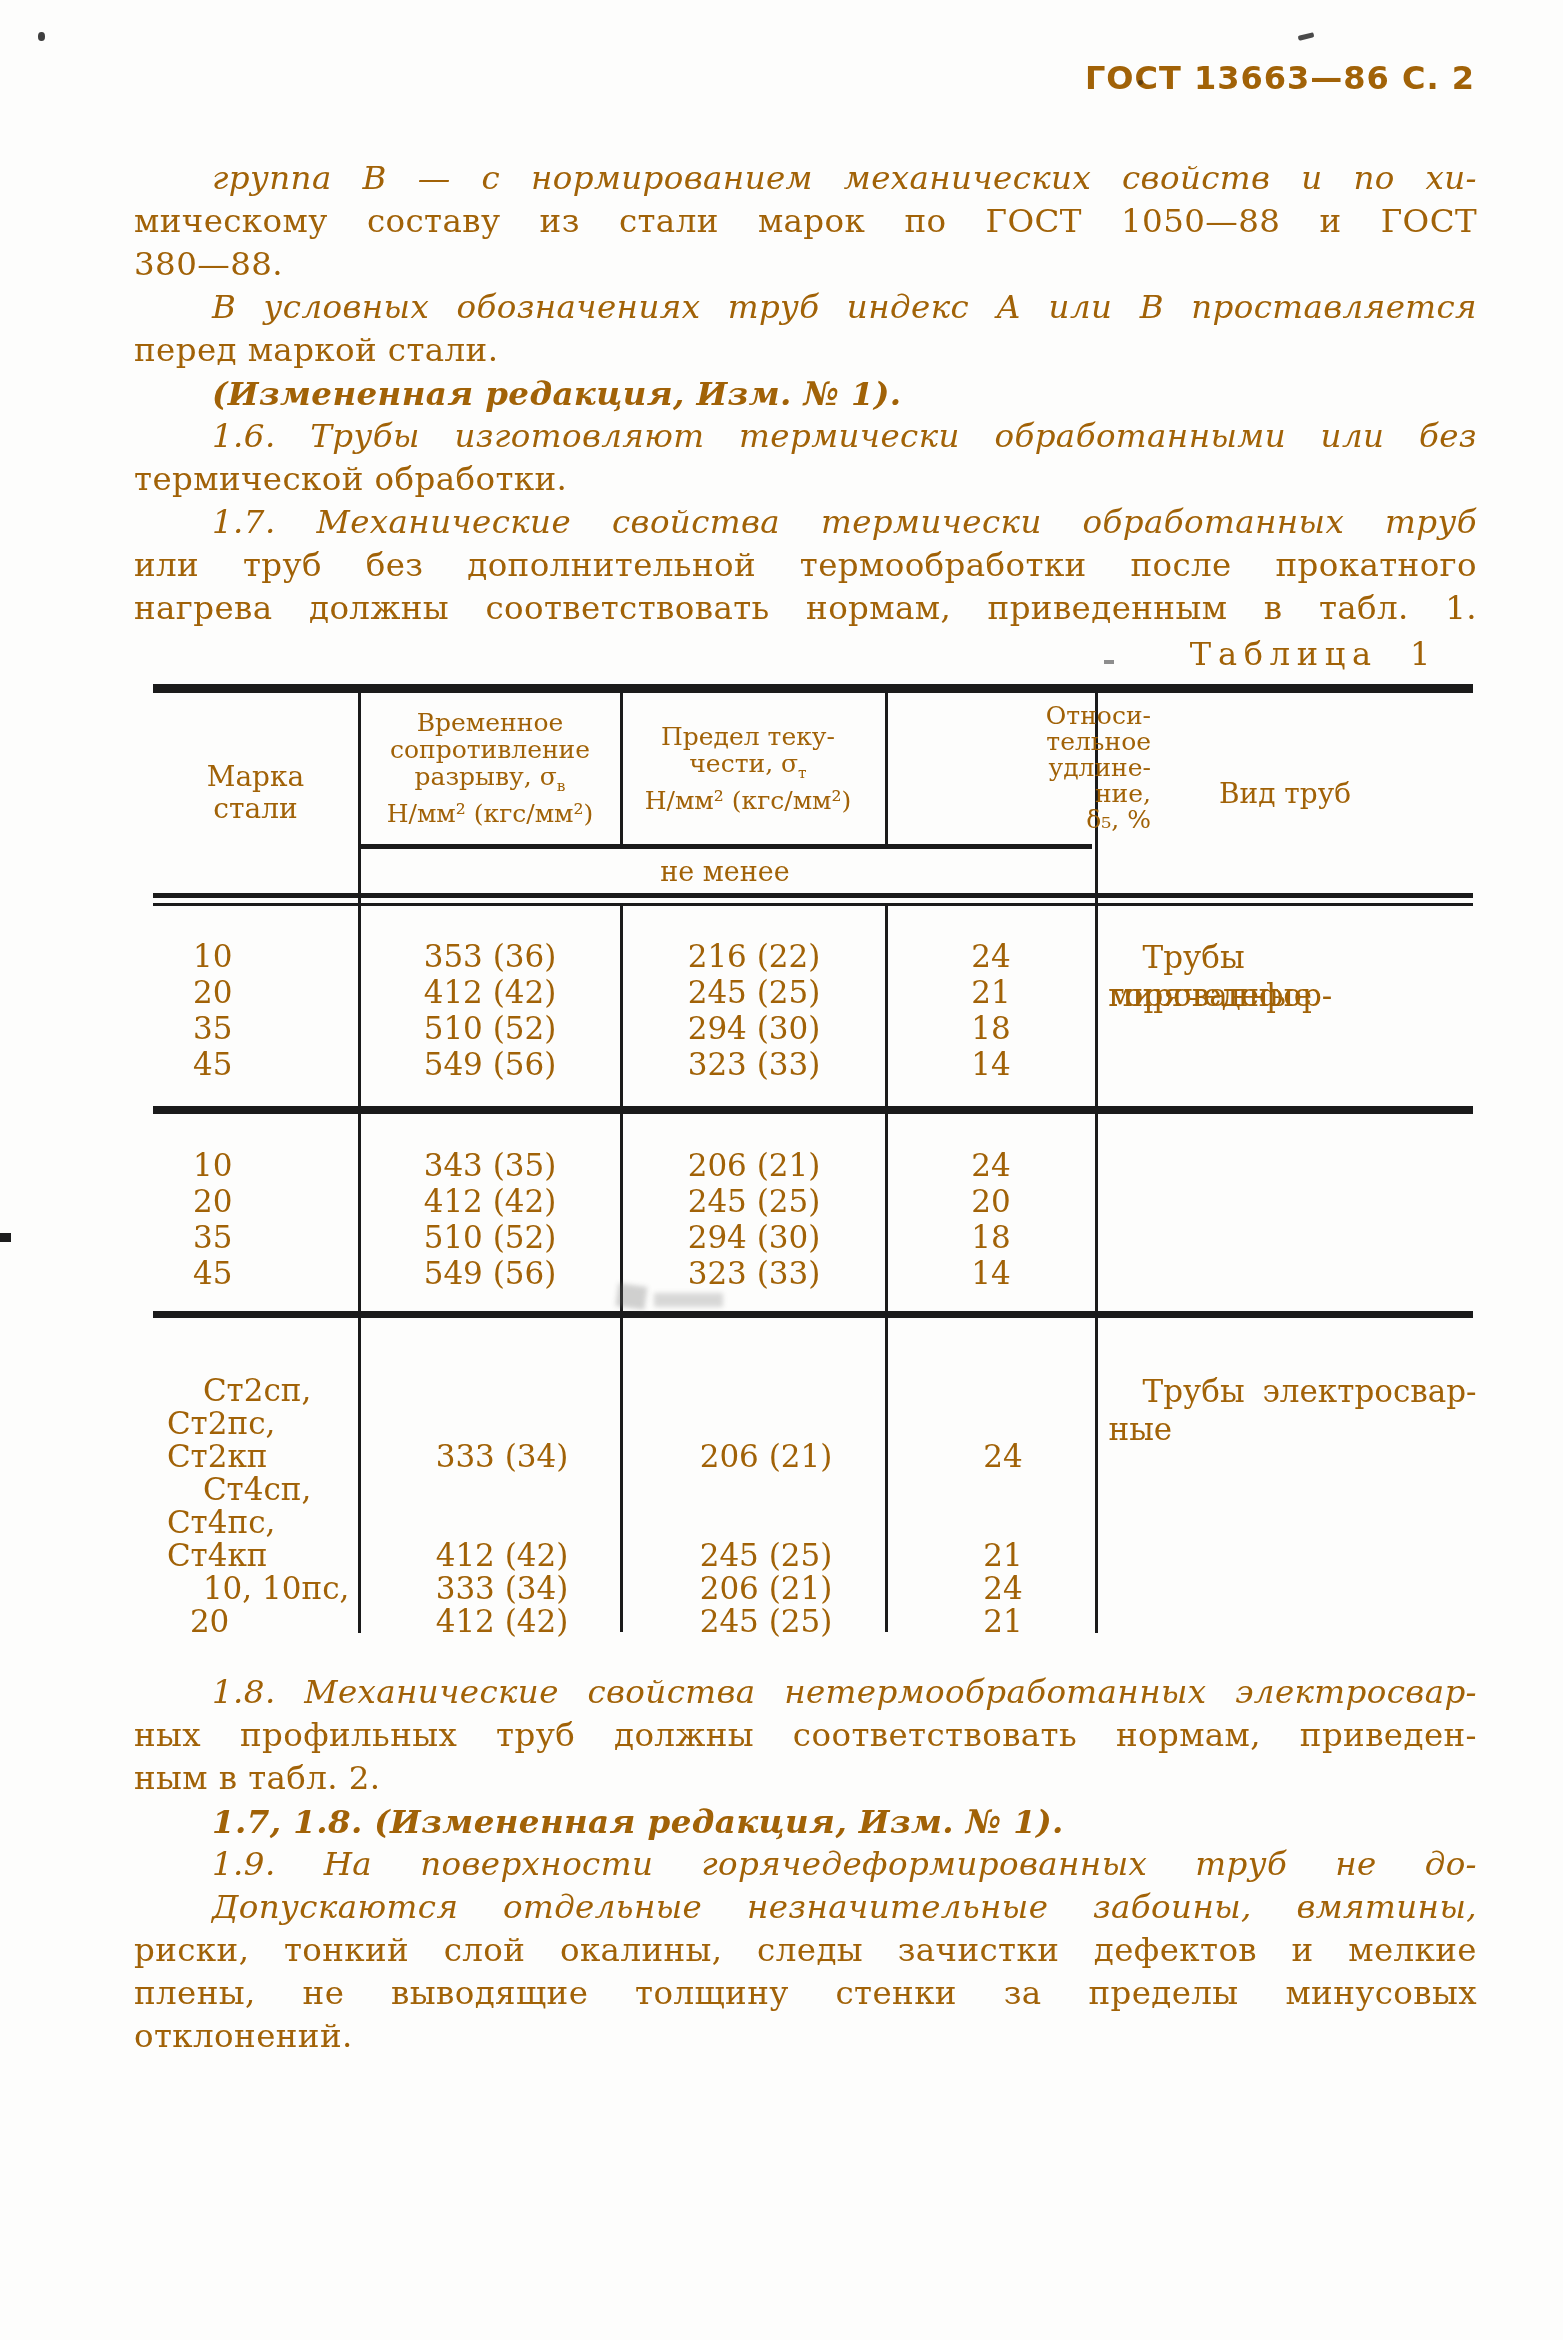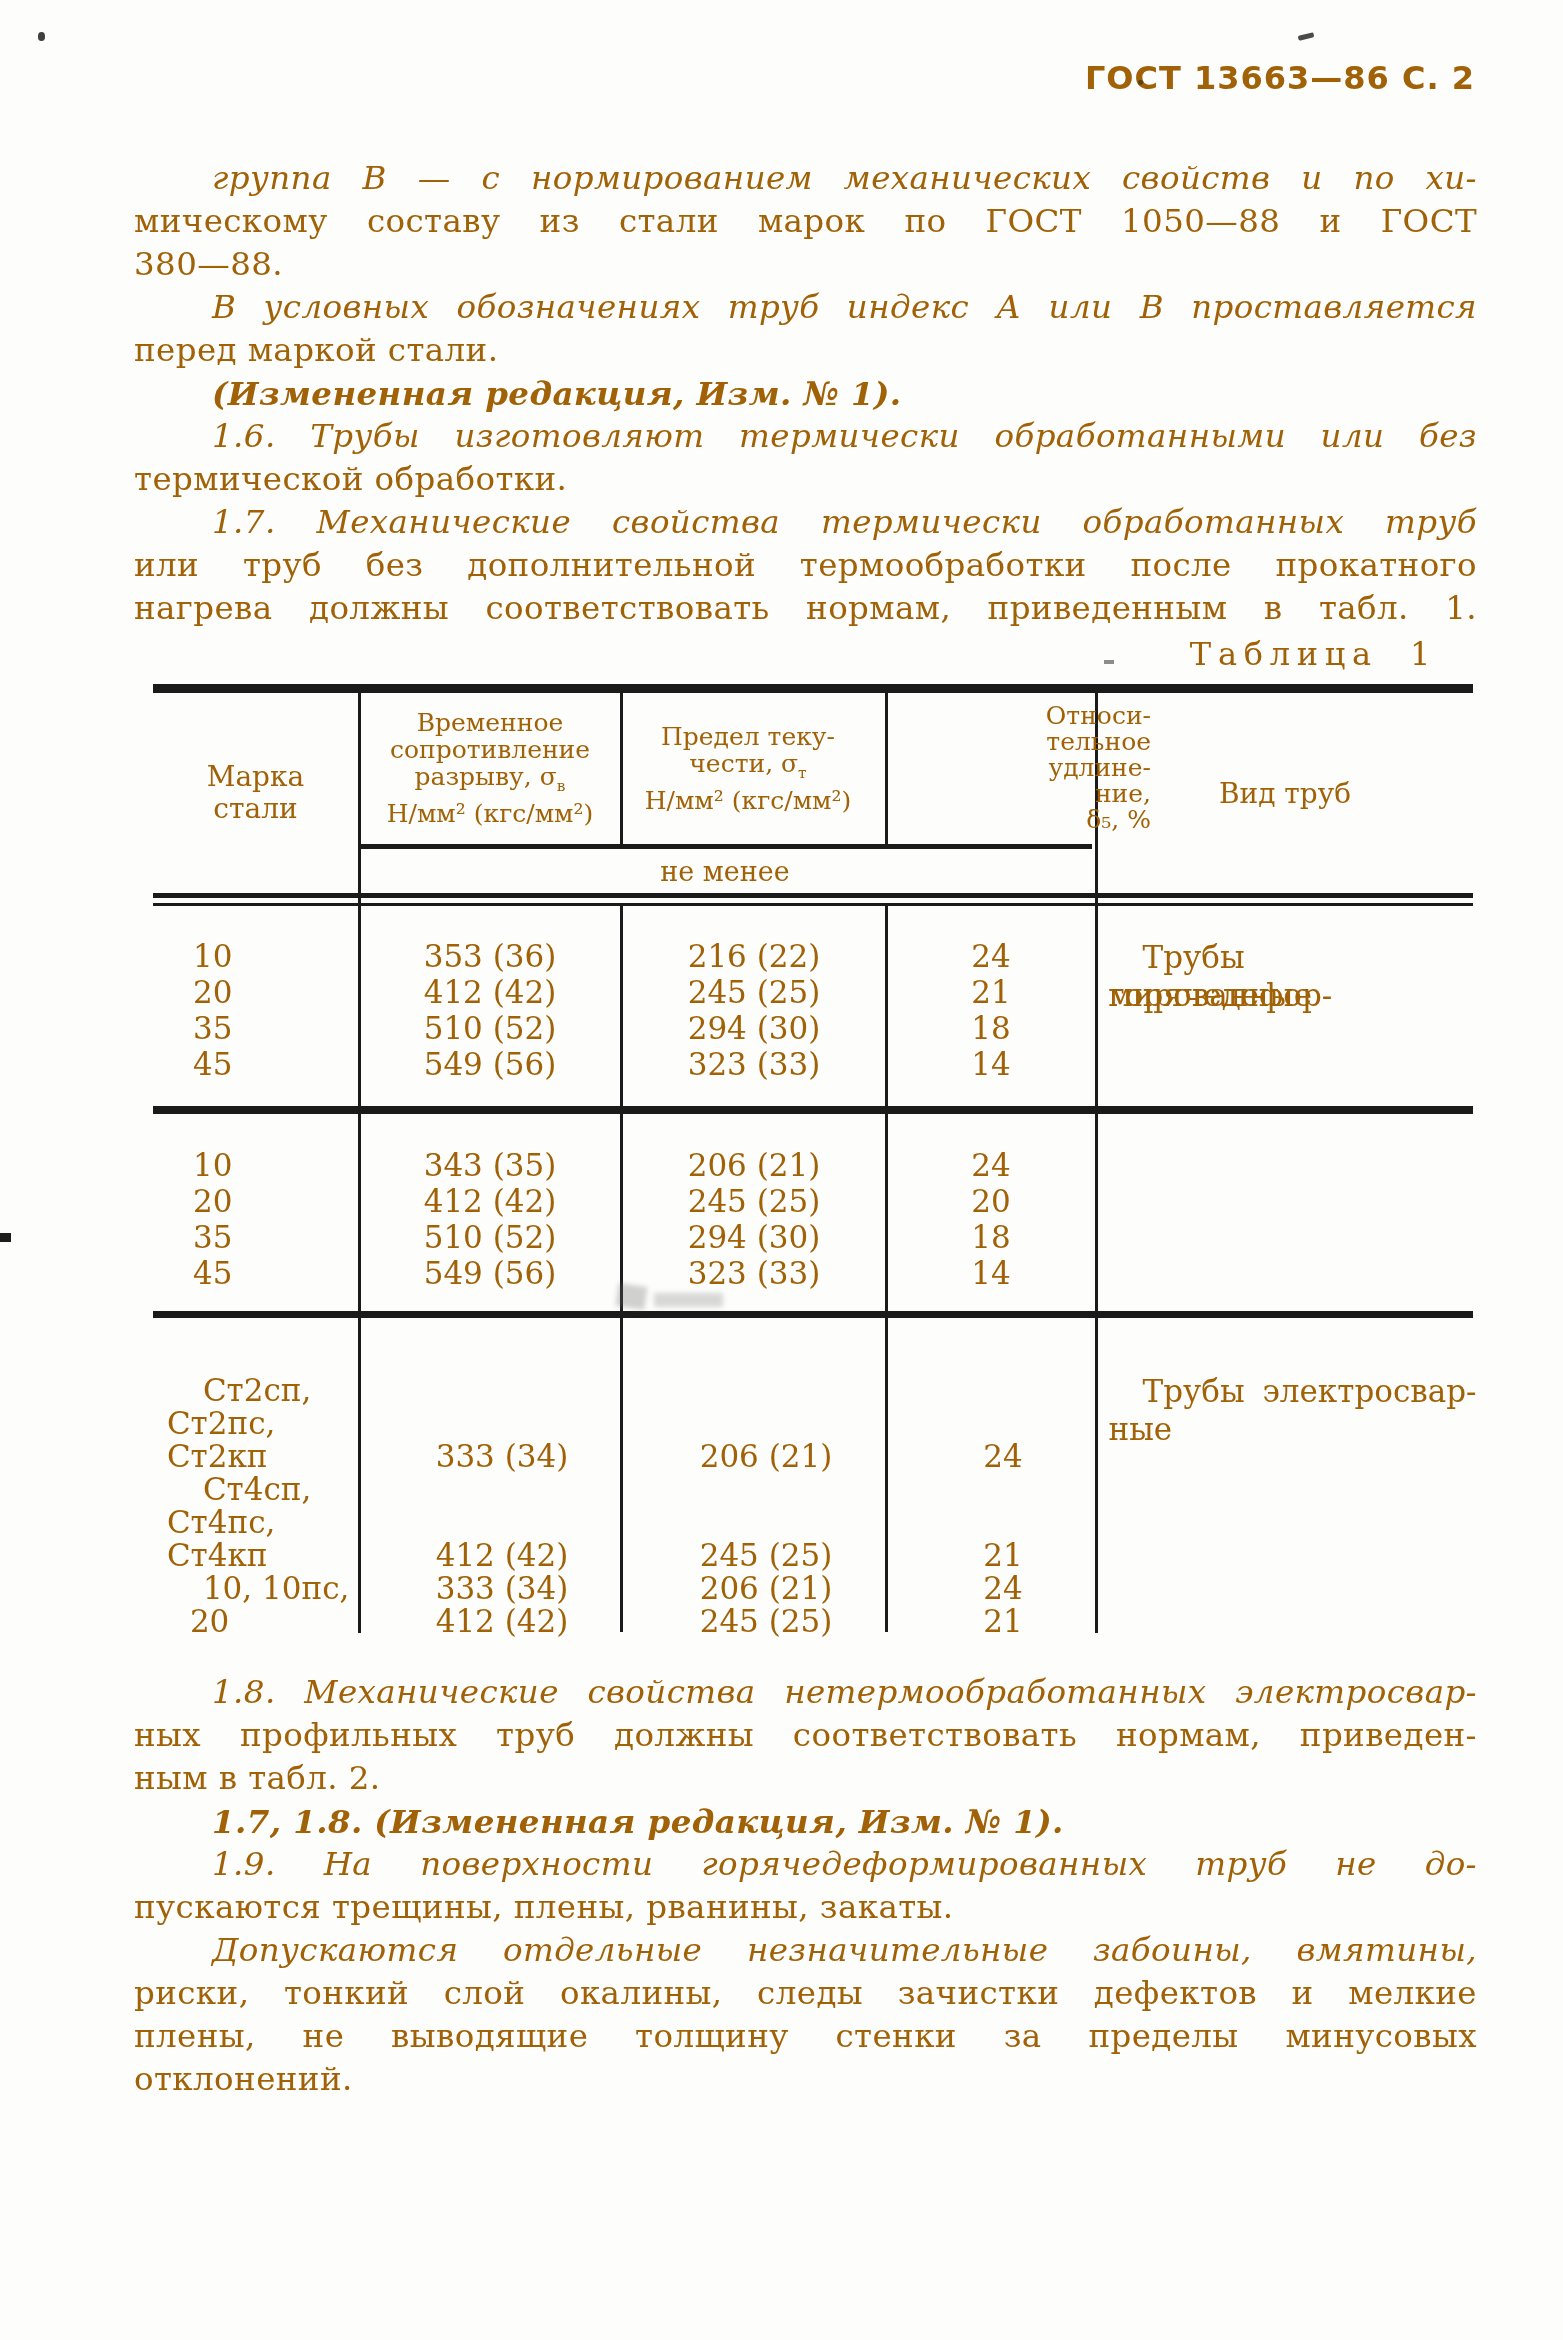--- a/index.html
+++ b/index.html
@@ -242,21 +242,20 @@
       <div class="ln">ные</div>
     </div>
   </div>
 
   <div class="textblock tb-bottom">
     <div class="tl j ind">1.8. Механические свойства нетермообработанных электросвар-</div>
     <div class="tl j">ных профильных труб должны соответствовать нормам, приведен-</div>
     <div class="tl">ным в табл. 2.</div>
     <div class="tl ind b">1.7, 1.8. (Измененная редакция, Изм. № 1).</div>
     <div class="tl j ind">1.9. На поверхности горячедеформированных труб не до-</div>
-    <div class="tl">пускаются трещины, плены, рванины, закаты.</div>
     <div class="tl j ind">Допускаются отдельные незначительные забоины, вмятины,</div>
     <div class="tl j">риски, тонкий слой окалины, следы зачистки дефектов и мелкие</div>
     <div class="tl j">плены, не выводящие толщину стенки за пределы минусовых</div>
     <div class="tl">отклонений.</div>
   </div>
 
   <div class="spk a1"></div>
   <div class="spk a2"></div>
   <div class="spk a3"></div>
   <div class="spk a5"></div>

